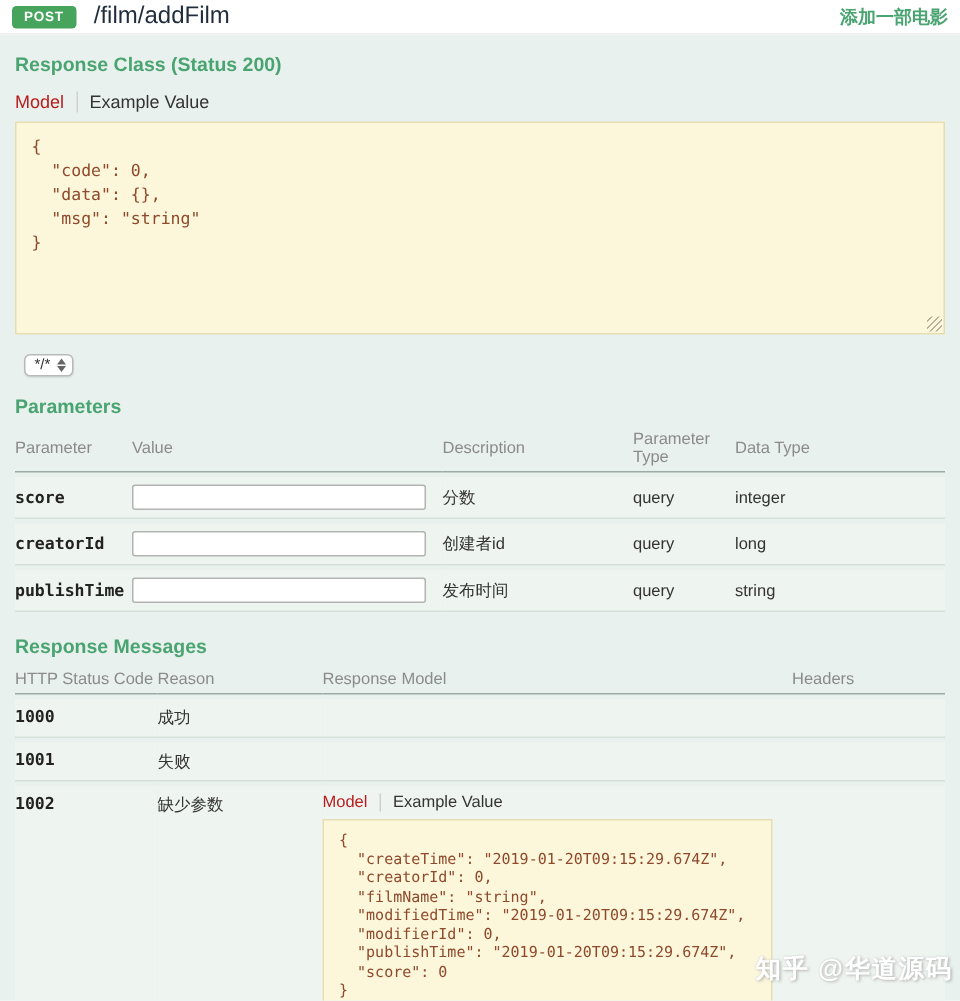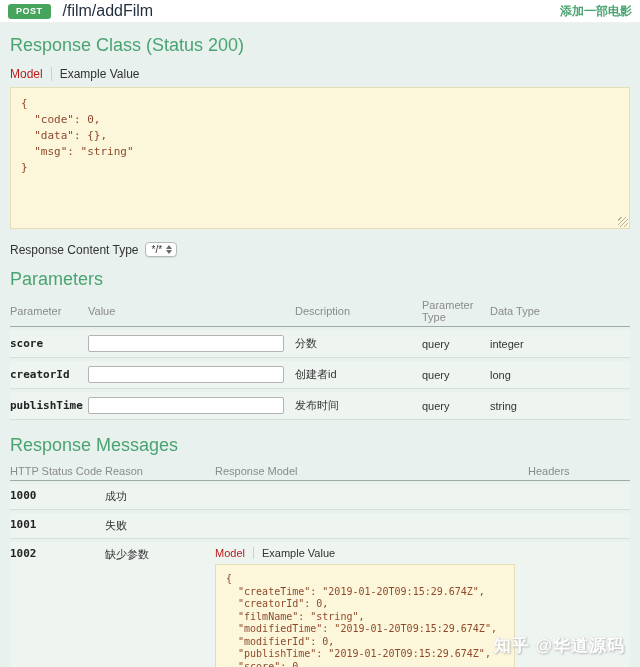--- a/index.html
+++ b/index.html
@@ -23,21 +23,21 @@
   .method-badge{
     background:var(--badge-green,#46a45c);
     color:#fff;font-size:9px;font-weight:bold;
     padding:3px 8px;border-radius:3px;letter-spacing:.5px;
     line-height:1;
   }
   .op-path{margin-left:12px;font-size:16px;color:#1f2d3d;}
   .op-summary{margin-left:auto;font-size:12px;color:var(--accent-green,#4aa471);text-decoration:none;cursor:pointer;font-weight:bold;}
   
   .op-body{padding:0 10px 0 10px;box-sizing:border-box;}
-  .sec-title{color:var(--accent-green,#4aa471);font-size:18px;margin-top:12px;}
+  .sec-title{color:var(--accent-green,#4aa471);font-size:13px;margin-top:12px;font-weight:bold;}
   .ok-text{font-size:12px;color:#333;margin-top:4px;}
   .tabs{margin-top:11px;font-size:12px;display:flex;align-items:center;}
   .tab{cursor:pointer;padding:0 8px;}
   .tab:first-child{padding-left:0;}
   .tab.inactive{color:#b91c1c;}
   .tab.active{color:#333;border-left:1px solid #cfcfcf;}
   .snippet{
     position:relative;margin-top:6px;
     background:var(--code-bg,#fcf6db);
     border:1px solid #e5ddb3;
@@ -86,21 +86,21 @@
     border:1px solid #b3b3b3;border-radius:2px;background:#fff;
     font-size:11px;padding:0 3px;
   }
   .messages col.m1{width:95px;} .messages col.m2{width:110px;}
   .messages col.m3{width:313px;}
   .messages td{vertical-align:top;padding-top:5px;}
   .model-cell .tabs{margin-top:0;font-size:11px;}
   .snippet2{width:300px;margin-top:5px;}
   .snippet2 pre{font-size:10px;line-height:12.5px;}
   .watermark{
-    position:absolute;right:15px;bottom:10px;
+    position:absolute;right:5px;bottom:10px;
     font-size:17px;font-weight:bold;color:#ffffff;
     text-shadow:0 0 1px #c9c9c9,1px 1px 2px rgba(140,140,140,.6);
     letter-spacing:1px;
   }
 </style>
 </head>
 <body>
 
 <div class="page">
 
@@ -122,21 +122,20 @@
     <div class="snippet snippet1">
       <pre>{
   "code": 0,
   "data": {},
   "msg": "string"
 }</pre>
       <div class="grip"></div>
     </div>
 
     <div class="rct-row">
-      <span>Response Content Type</span>
       <span class="select">
         <span>*/*</span>
         <span class="stepper">
             <i class="up"></i>
             <i class="down"></i>
           </span>
       </span>
     </div>
 
     <div class="sec-title">Parameters</div>

